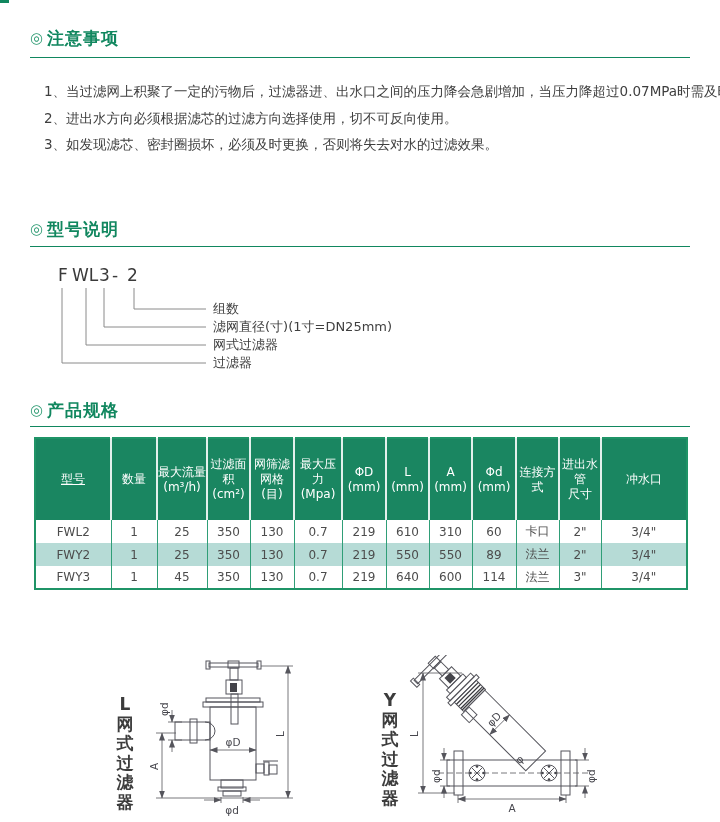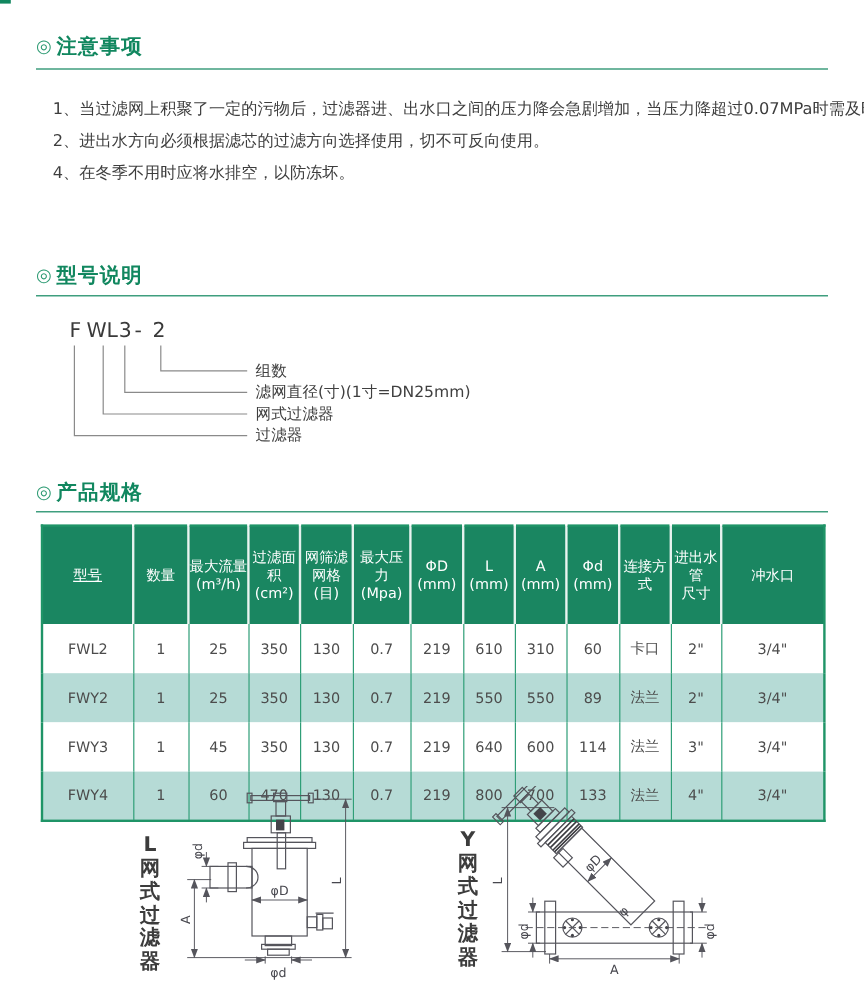--- a/index.html
+++ b/index.html
@@ -16,21 +16,21 @@
   .note-line{line-height:26.5px;white-space:nowrap;}
   .note-line.first{padding-left:13px;}
   svg text{font-family:"DejaVu Sans","Liberation Sans",sans-serif;}
   .model-svg{position:absolute;left:0;top:255px;}
   .spec-table{position:absolute;left:34px;top:437px;width:652px;border-collapse:collapse;
     table-layout:fixed;border:2px solid #1F9467;}
   .spec-table thead tr{height:82px;}
   .spec-table th{background:#1A8661;color:#ffffff;font-weight:normal;font-size:12px;line-height:15px;
     white-space:pre-line;text-align:center;vertical-align:middle;border-left:2px solid rgba(255,255,255,0.88);padding:0;}
   .spec-table th:first-child{border-left:none;text-decoration:underline;}
-  .spec-table tbody tr{height:41px;}
+  .spec-table tbody tr{height:23px;}
   .spec-table td{font-size:12px;color:#4c4c4c;text-align:center;vertical-align:middle;
     border-left:1px solid #2F9E77;padding:0;background:#ffffff;}
   .spec-table td:first-child{border-left:none;}
   .spec-table tbody tr:nth-child(even) td{background:#B6DBD6;}
   .vtitle{position:absolute;width:24px;text-align:center;font-size:17px;font-weight:600;
     color:#3c3c3c;line-height:19.5px;white-space:pre-line;}
   .vtitle.left{left:113px;top:695px;}
   .vtitle.right{left:378px;top:691px;}
   .draw-svg{position:absolute;left:0;top:655px;}
   .draw-shape{stroke:#55555c;stroke-width:1;fill:none;}
@@ -51,21 +51,21 @@
 
   <div class="section-title" style="top:28px;">
     <span class="bullet">◎</span>
     <span>注意事项</span>
   </div>
   <div class="rule" style="top:57px;"></div>
 
   <div class="notes">
       <div class="note-line first">1、当过滤网上积聚了一定的污物后，过滤器进、出水口之间的压力降会急剧增加，当压力降超过0.07MPa时需及时</div>
       <div class="note-line first">2、进出水方向必须根据滤芯的过滤方向选择使用，切不可反向使用。</div>
-      <div class="note-line first">4、在冬季不用时应将水排空，以防冻坏。</div>
+      <div class="note-line first">3、如发现滤芯、密封圈损坏，必须及时更换，否则将失去对水的过滤效果。</div>
     </div>
 
   <div class="section-title" style="top:219px;">
     <span class="bullet">◎</span>
     <span>型号说明</span>
   </div>
   <div class="rule" style="top:246px;"></div>
 
   <svg class="model-svg" width="720" height="125" viewBox="0 255 720 125">
     <text class="model-code" x="58" y="281">F</text>
@@ -172,35 +172,20 @@
           <td>130</td>
           <td>0.7</td>
           <td>219</td>
           <td>640</td>
           <td>600</td>
           <td>114</td>
           <td>法兰</td>
           <td>3"</td>
           <td>3/4"</td>
         </tr>
-        <tr>
-          <td>FWY4</td>
-          <td>1</td>
-          <td>60</td>
-          <td>470</td>
-          <td>130</td>
-          <td>0.7</td>
-          <td>219</td>
-          <td>800</td>
-          <td>700</td>
-          <td>133</td>
-          <td>法兰</td>
-          <td>4"</td>
-          <td>3/4"</td>
-        </tr>
       </tbody>
   </table>
 
   <div class="vtitle left">L
 网
 式
 过
 滤
 器</div>
   <div class="vtitle right">Y

